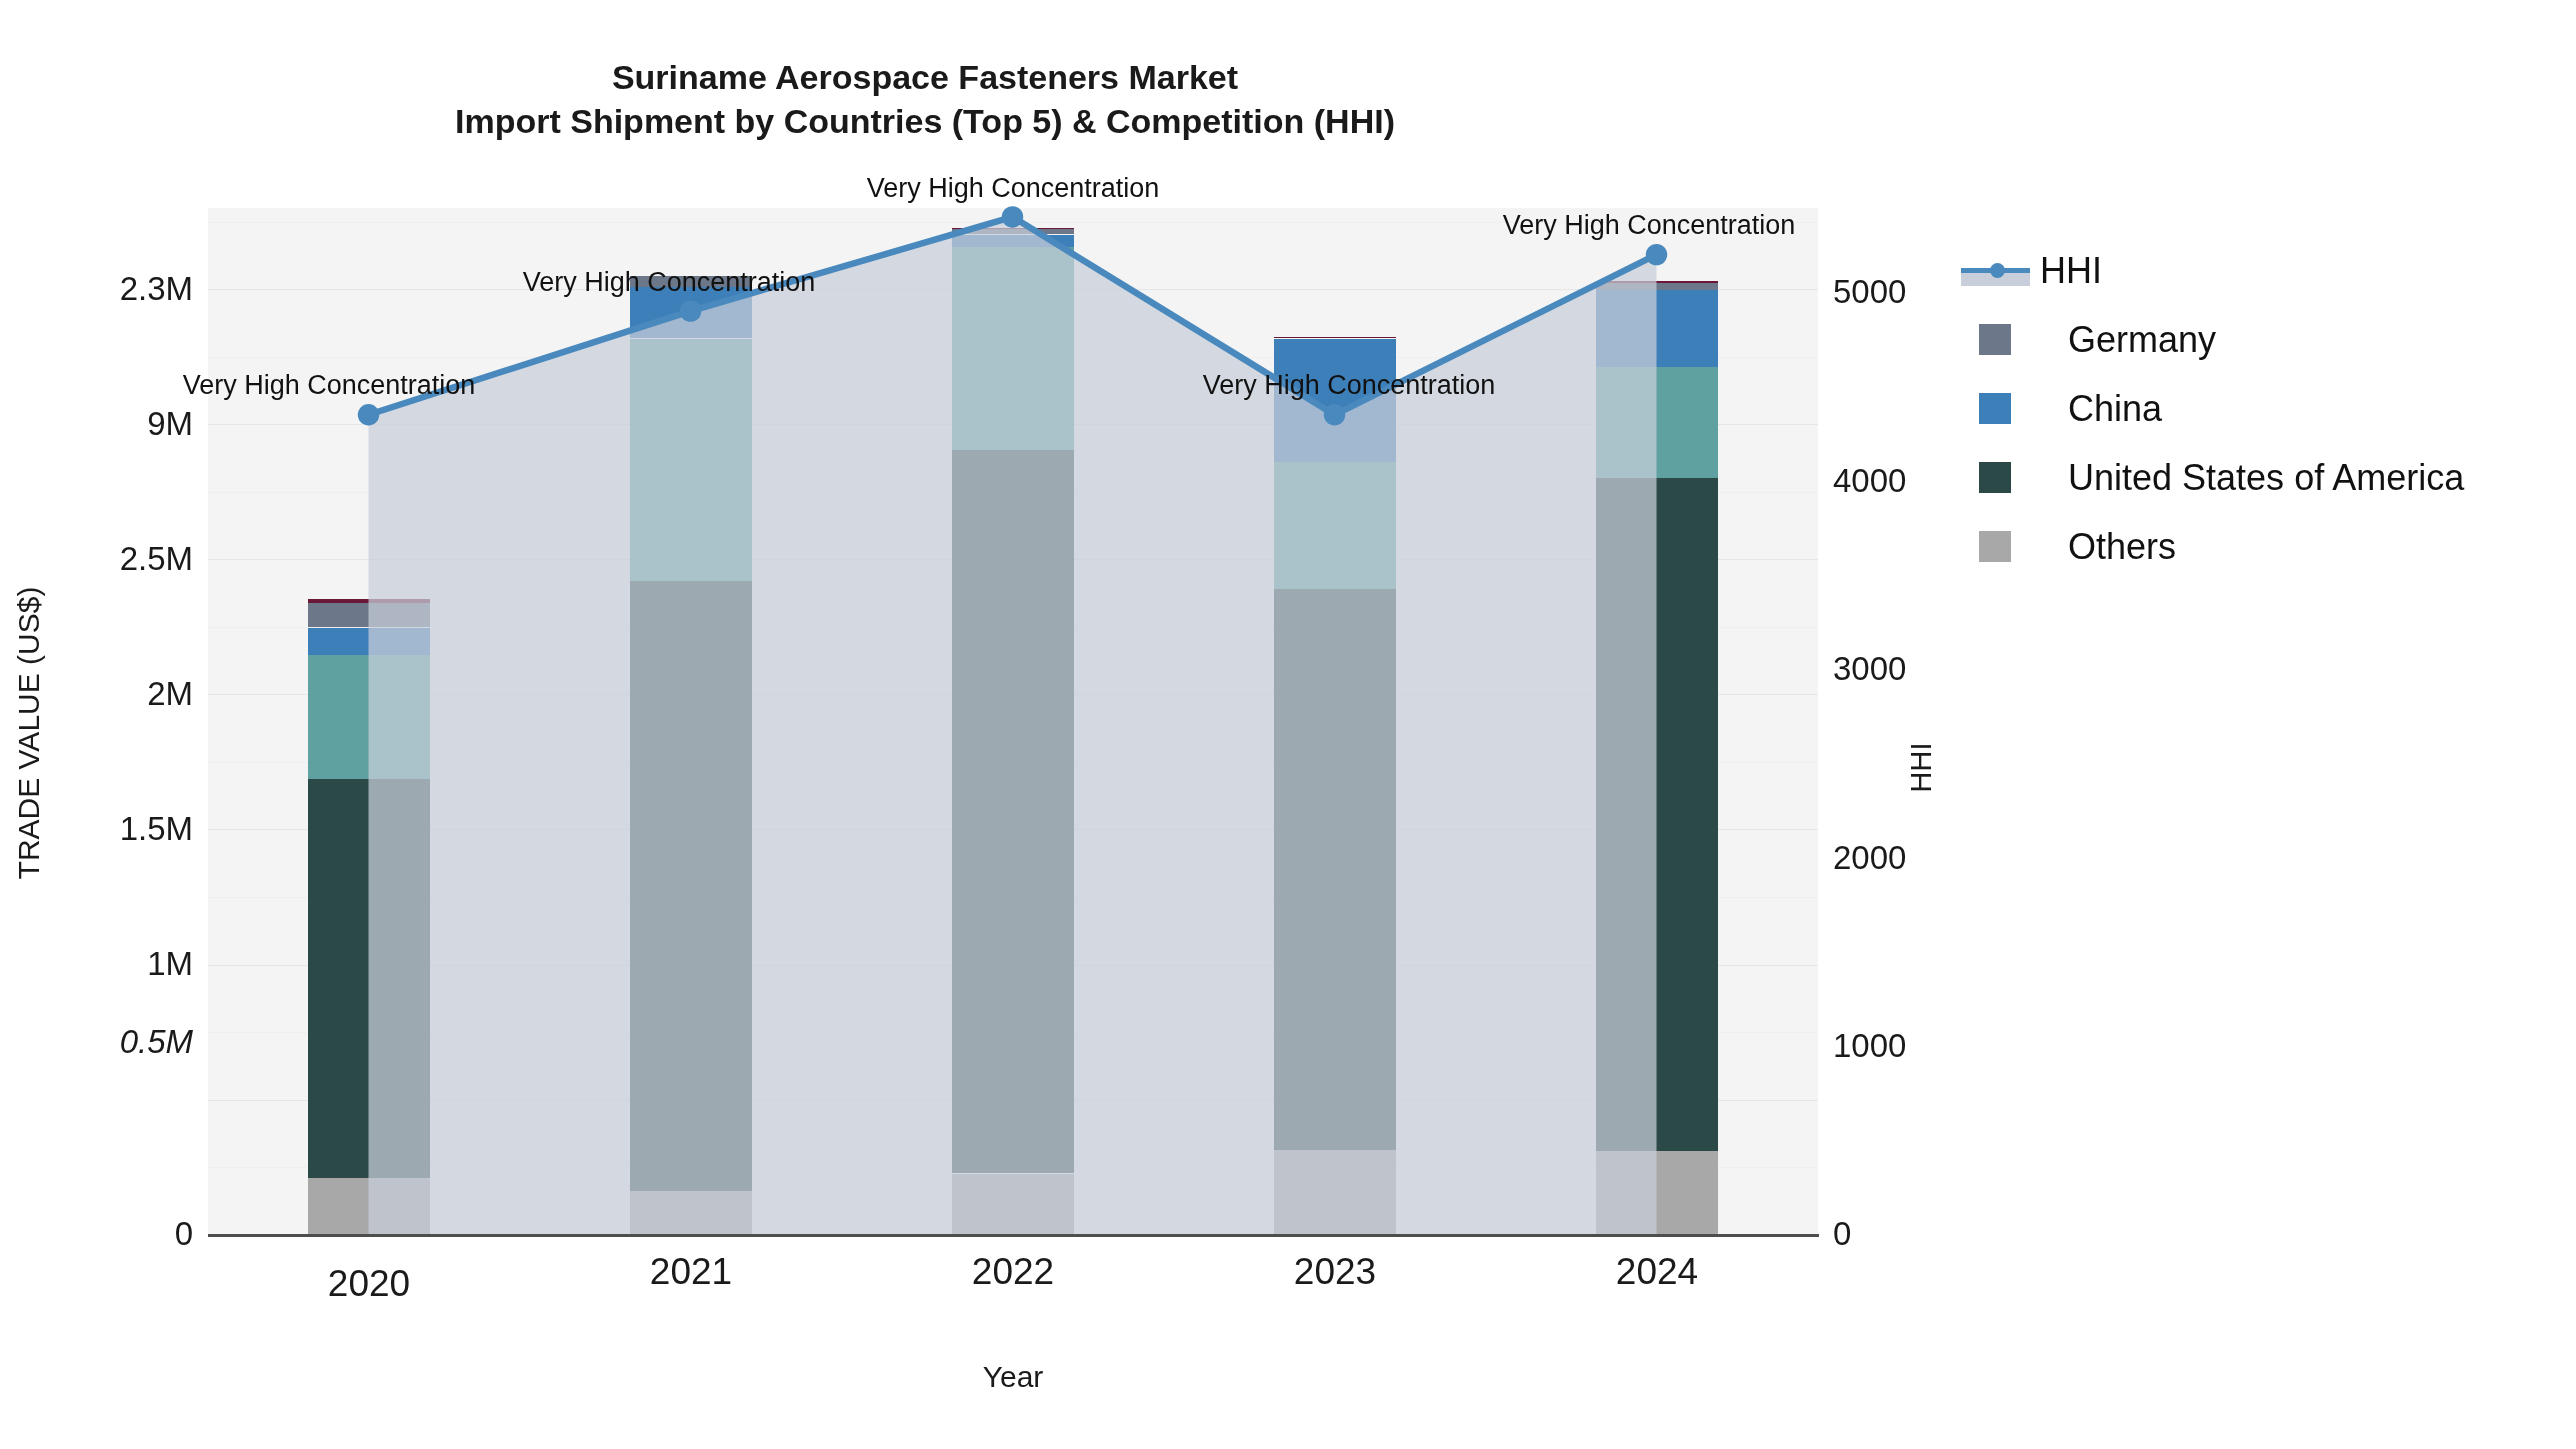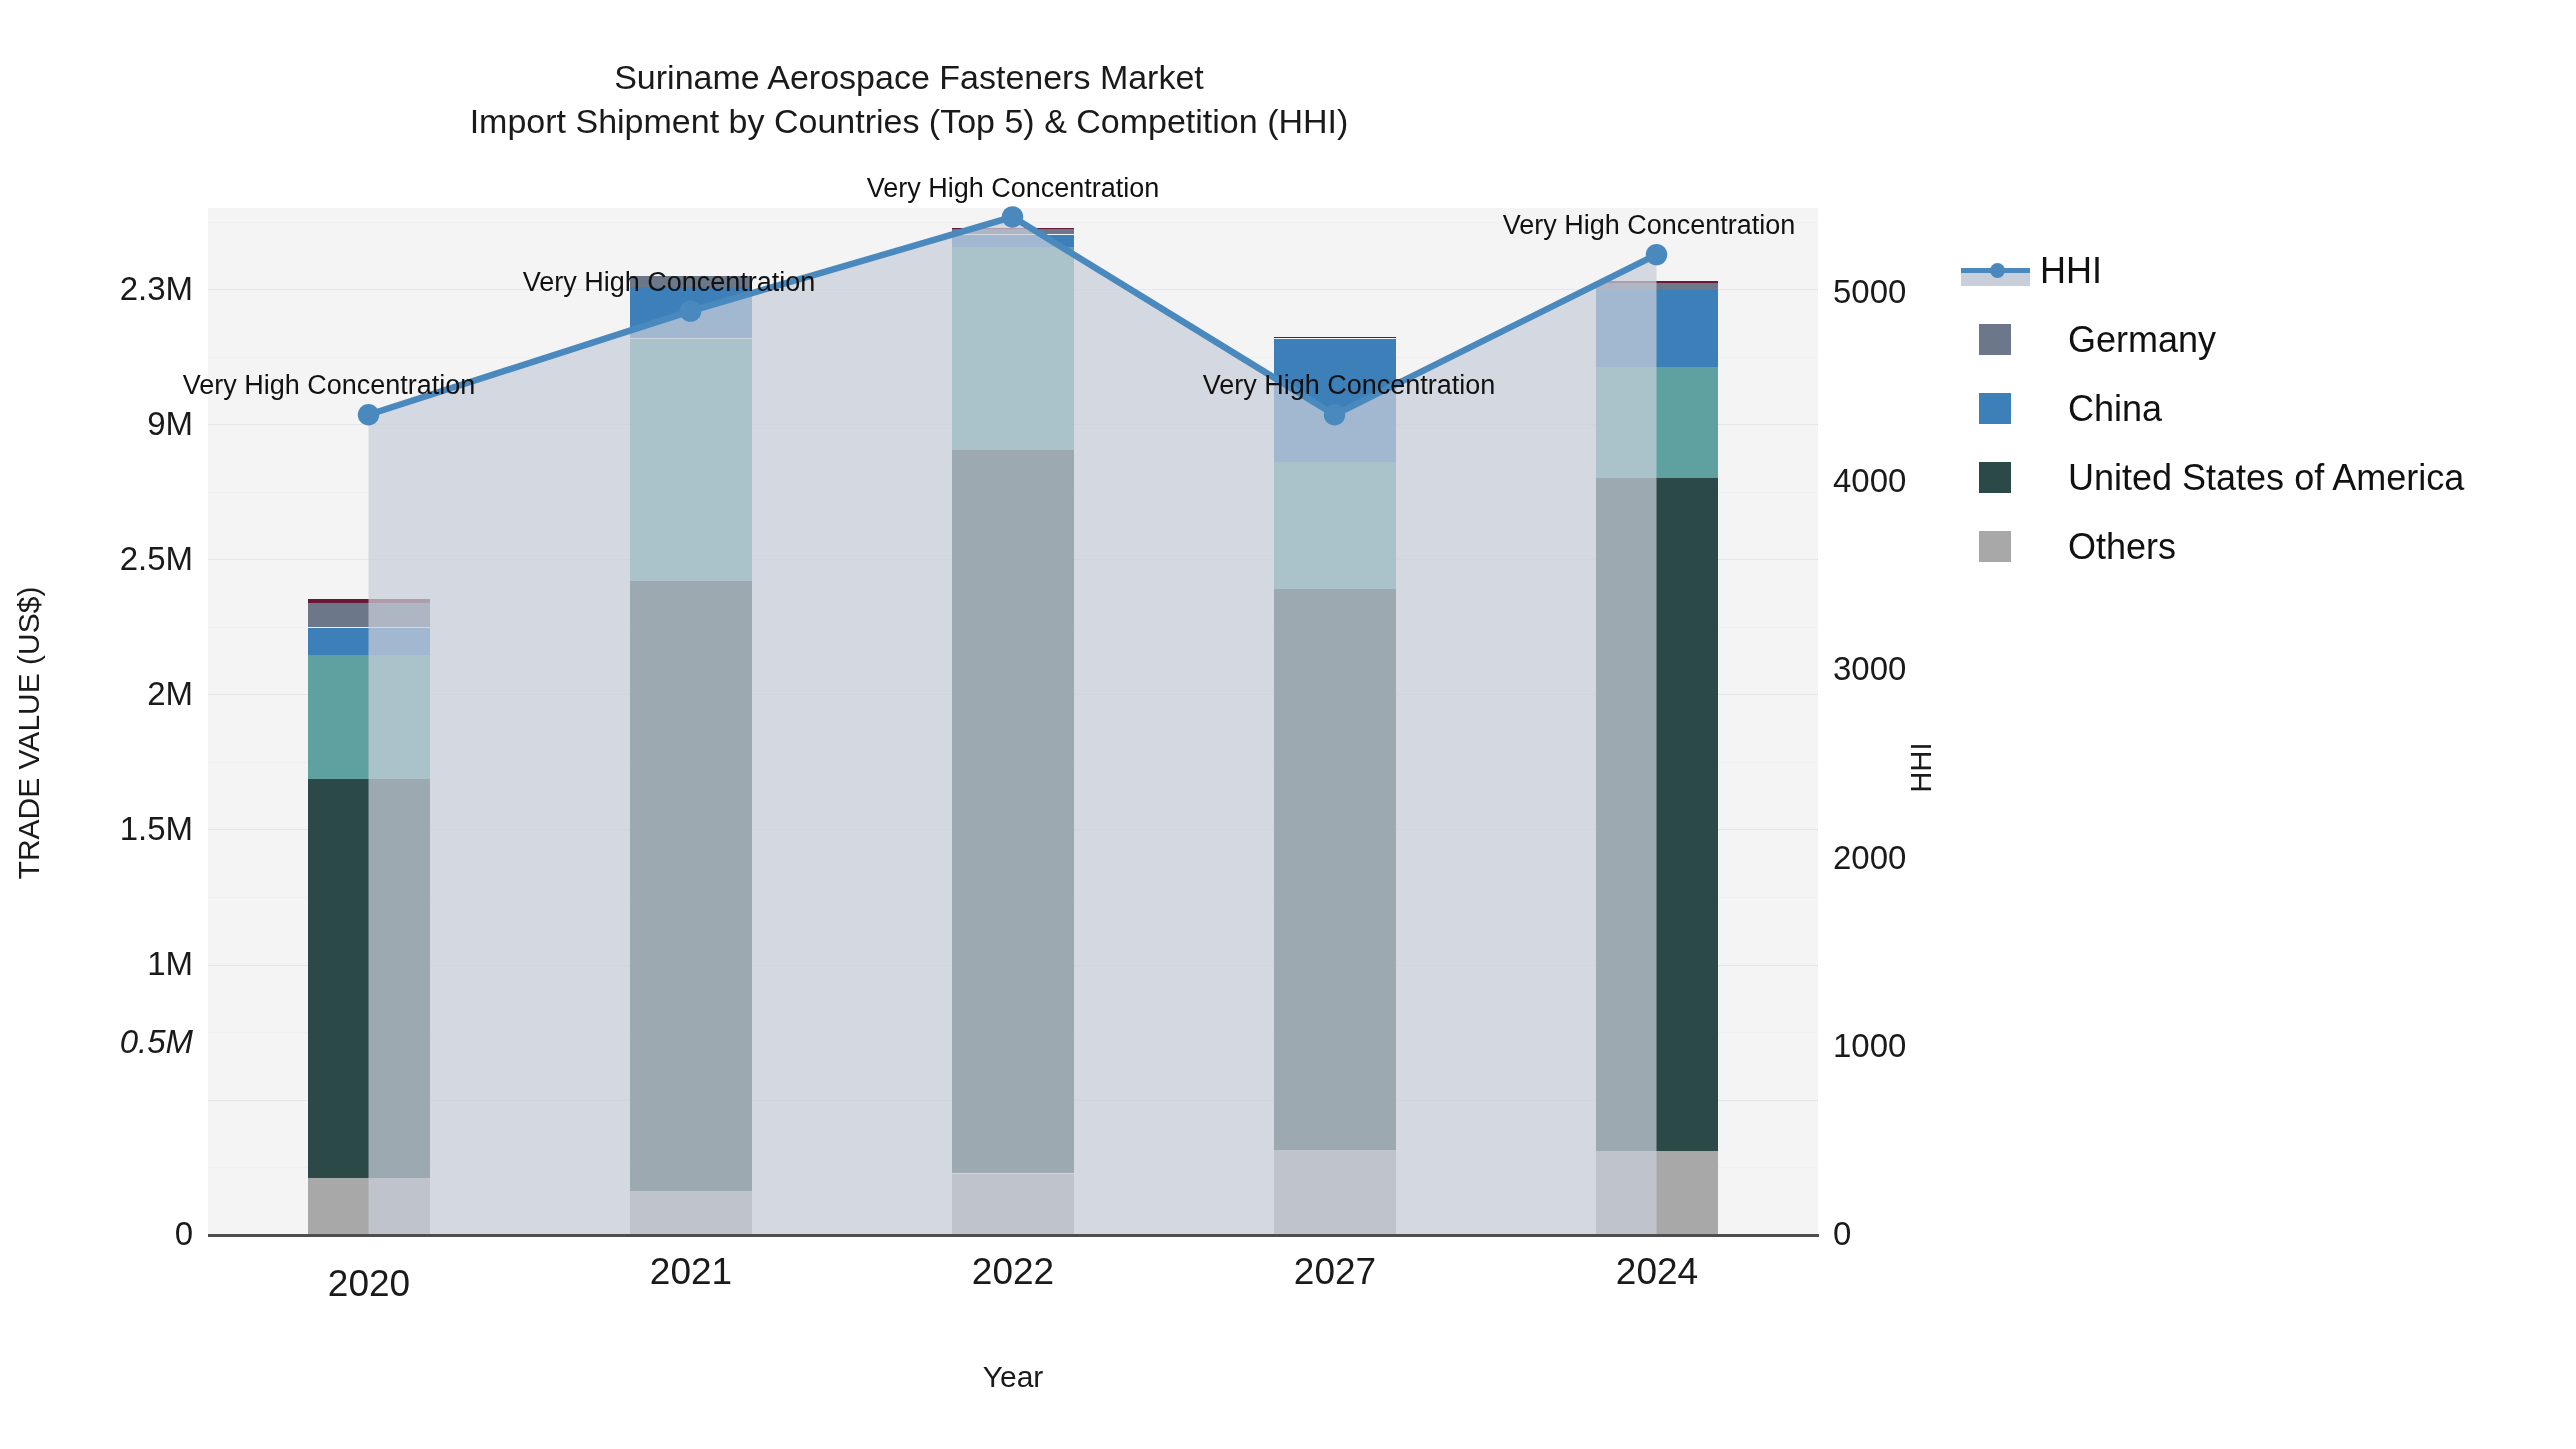--- a/index.html
+++ b/index.html
@@ -1,19 +1,19 @@
 <!DOCTYPE html>
 <html style="font-size:11.4px"><head>
 <meta charset="utf-8">
 <style>
   html,body{margin:0;padding:0;background:#ffffff;}
   body{width:2576px;height:1449px;font-family:"Liberation Sans",sans-serif;color:#111;overflow:hidden;}
   #root{position:relative;width:2576px;height:1449px;}
 
-  .title{position:absolute;left:0;top:56px;width:1818px;text-align:center;font-size:34px;line-height:1.28;color:#1a1a1a;font-weight:400;}
+  .title{position:absolute;left:0;top:56px;width:1818px;text-align:center;font-size:34px;line-height:1.28;color:#1a1a1a;font-weight:700;padding-left:16px;}
   .title div{white-space:nowrap;}
 
   .plotbg{position:absolute;left:208px;top:208px;width:1610px;height:1027px;background:#f4f4f4;}
   .gridline{position:absolute;left:0;width:1610px;height:1.4px;background:#e8e8e8;}
   .axis-bottom{position:absolute;left:208px;top:1234px;width:1611px;height:2.9px;background:#4e4e4e;}
 
   .ytick-left{position:absolute;right:1.4px;transform:translateY(-50%);font-size:33px;color:#1a1a1a;white-space:nowrap;text-align:right;}
   .ytick-right{position:absolute;left:0;transform:translateY(-50%);font-size:33px;color:#1a1a1a;white-space:nowrap;}
   .xtick{position:absolute;top:1251px;transform:translateX(-50%);font-size:37px;color:#1a1a1a;}
 
@@ -140,21 +140,21 @@
       <div class="ytick-right" style="top: 1046px; left: 1833px;">1000</div>
       <div class="ytick-right" style="top: 858px; left: 1833px;">2000</div>
       <div class="ytick-right" style="top: 669px; left: 1833px; text-align: right;">3000</div>
       <div class="ytick-right" style="top: 481px; left: 1833px;">4000</div>
       <div class="ytick-right" style="top: 292px; left: 1833px;">5000</div>
     </div>
   <div id="xticks">
       <div class="xtick" style="left: 369px; margin-top: 12px;">2020</div>
       <div class="xtick" style="left: 691px;">2021</div>
       <div class="xtick" style="left: 1013px;">2022</div>
-      <div class="xtick" style="left: 1335px;">2027</div>
+      <div class="xtick" style="left: 1335px;">2023</div>
       <div class="xtick" style="left: 1657px;">2024</div>
     </div>
 
   <div class="ylabel-left">TRADE VALUE (US$)</div>
   <div class="ylabel-right">HHI</div>
   <div class="xlabel">Year</div>
 
   <div class="legend" id="legend">
       <div class="legend-row">
         <div class="sw-line">

